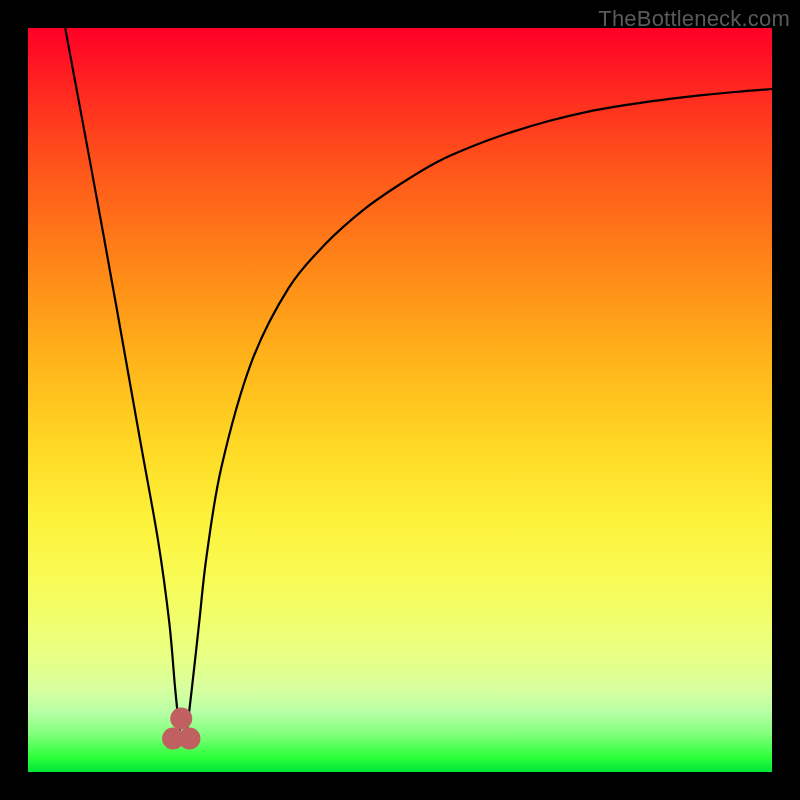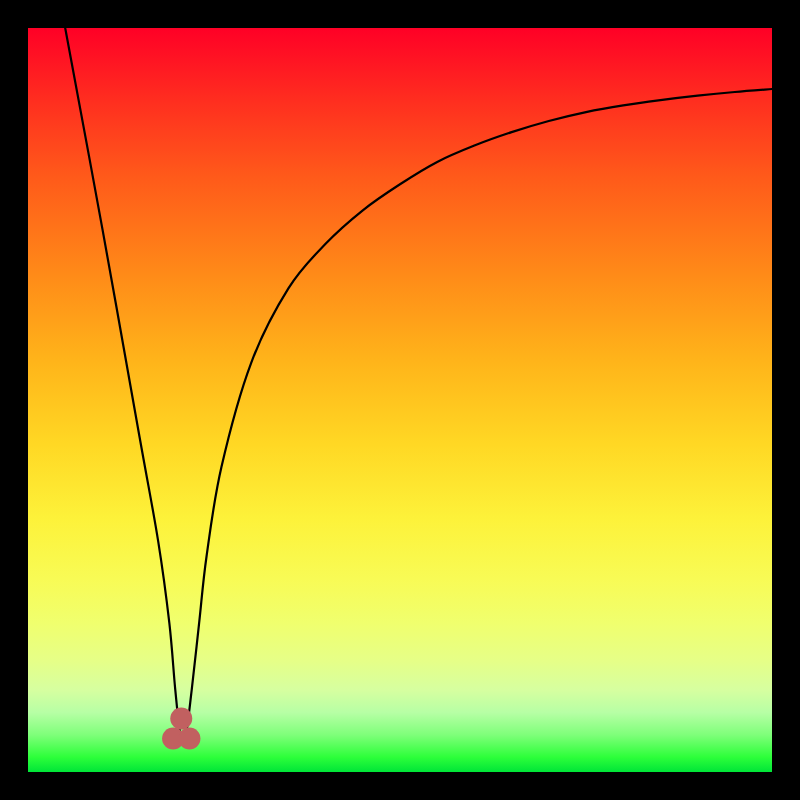--- a/index.html
+++ b/index.html
@@ -58,20 +58,21 @@
     font-size: 22px;
     font-weight: 400;
     letter-spacing: 0.2px;
     user-select: none;
   }
 </style>
 </head>
 <body>
 
 <div class="frame">
+  <div class="watermark">TheBottleneck.com</div>
   <div class="plot-area">
     <div class="gradient"></div>
     <svg class="curve" viewBox="0 0 744 744" preserveAspectRatio="none">
       <g>
         <path id="curve-path" fill="none" stroke="#000000" stroke-width="2.2" stroke-linecap="round" stroke-linejoin="round" d="M 37.2 0 C 43.400000000000006 33.48 62.00000000000001 132.68 74.4 200.88 C 86.80000000000001 269.08 102.3 357.12 111.6 409.2 C 120.89999999999999 461.28 125.23999999999998 482.36 130.2 513.36 C 135.16 544.36 138.508 570.4000000000001 141.36 595.2 C 144.21200000000002 620 145.45200000000003 643.56 147.312 662.16 C 149.172 680.76 150.784 699.3599999999999 152.51999999999998 706.8 C 154.25599999999997 714.24 155.868 714.24 157.728 706.8 C 159.58800000000002 699.3599999999999 161.448 680.76 163.68 662.16 C 165.912 643.56 168.64000000000001 617.52 171.12 595.2 C 173.6 572.8800000000001 174.84 554.28 178.56 528.24 C 182.28 502.2 186 471.20000000000005 193.44 438.96000000000004 C 200.88 406.72 212.04 364.55999999999995 223.2 334.79999999999995 C 234.35999999999999 305.03999999999996 247.99999999999997 280.23999999999995 260.4 260.4 C 272.79999999999995 240.55999999999997 285.20000000000005 228.78 297.6 215.76 C 310 202.73999999999998 322.40000000000003 192.19999999999996 334.8 182.27999999999997 C 347.2 172.35999999999999 359.6 164.29999999999998 372 156.24 C 384.4 148.18000000000004 396.80000000000007 140.36800000000008 409.20000000000005 133.92000000000007 C 421.6 127.47200000000005 434 122.51199999999993 446.4 117.55199999999991 C 458.79999999999995 112.59199999999989 471.20000000000005 108.25199999999995 483.6 104.15999999999997 C 496 100.06799999999998 508.4 96.348 520.8 93 C 533.1999999999999 89.652 545.6 86.67599999999999 558 84.072 C 570.4 81.46800000000002 582.8000000000001 79.36000000000008 595.2 77.37600000000009 C 607.6 75.3920000000001 620 73.78000000000003 632.4 72.168 C 644.8 70.55599999999998 657.2 69.06799999999997 669.6 67.70399999999995 C 682 66.33999999999993 694.4 65.09999999999991 706.8 63.983999999999924 C 719.1999999999999 62.86799999999994 737.8 61.50400000000002 744 61.00800000000004"></path>
       </g>
       <g id="nub-group">
           <circle cx="145.08" cy="710.52" r="11" fill="#c16060"></circle>
           <circle cx="153.264" cy="690.432" r="11" fill="#c16060"></circle>
           <circle cx="161.448" cy="710.52" r="11" fill="#c16060"></circle>

